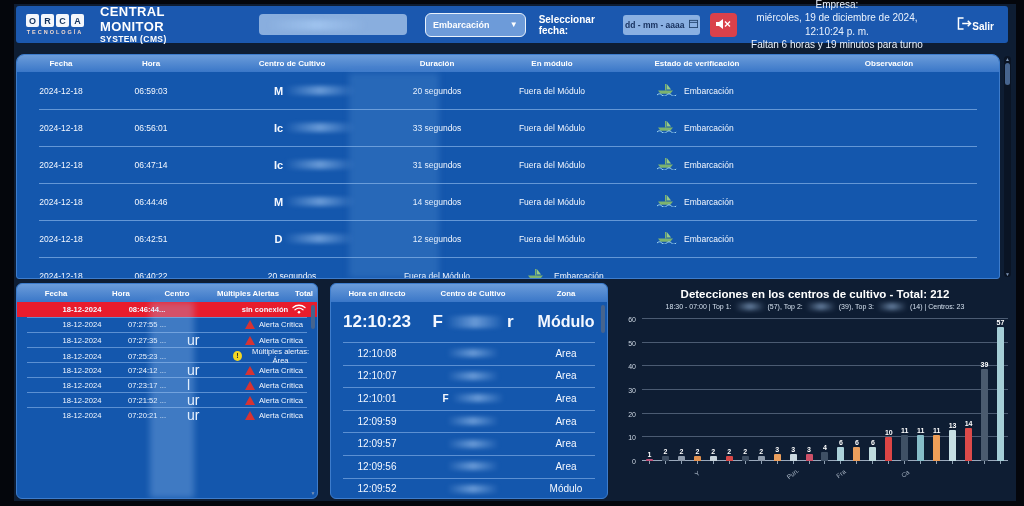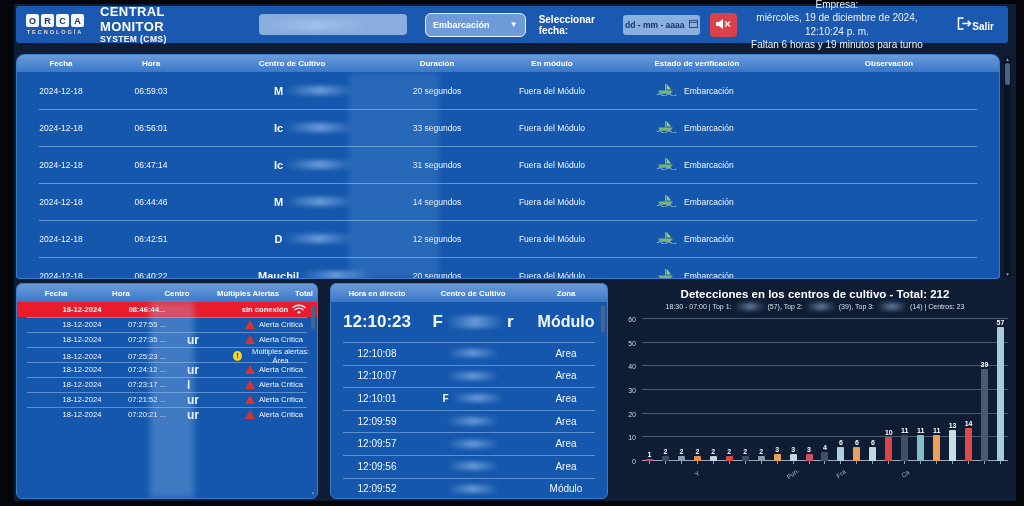--- a/index.html
+++ b/index.html
@@ -52,21 +52,21 @@
   .varrow{position:absolute;left:0;right:0;text-align:center;color:#7d94b5;font-size:5px;line-height:6px;}
   
   .alertpanel{left:2px;top:279px;width:302px;height:216px;}
   .agrid{display:grid;grid-template-columns:78px 52px 60px 82px 30px;}
   .ahead{height:18px;align-items:center;font-size:7.8px;text-align:center;}
   .arow{height:15px;align-items:center;position:relative;font-size:7.6px;text-align:center;padding-left:26px;}
   .arow + .arow::before{content:"";position:absolute;left:10px;right:10px;top:0;height:1px;background:rgba(180,215,255,.45);}
   .arow.hl{background:#e81c2c;font-weight:700;}
   .arow.hl::before{display:none;}
   .ac.tipo{display:flex;align-items:center;justify-content:center;gap:4px;}
-  .cletter2{font-weight:700;font-size:12px;text-align:left;padding-left:14px;}
+  .cletter2{font-weight:400;font-size:14px;text-align:left;padding-left:14px;}
   .tri{width:0;height:0;border-left:5px solid transparent;border-right:5px solid transparent;
     border-bottom:9px solid #d63333;display:inline-block;}
   .ycirc{width:10px;height:10px;border-radius:50%;background:#f5d723;color:#333;font-size:7.5px;
     font-weight:800;line-height:10px;text-align:center;display:inline-block;}
   .alert-smear{position:absolute;left:133px;top:18px;width:44px;bottom:0;
     background:rgba(165,205,248,.30);filter:blur(3px);pointer-events:none;}
   
   .livepanel{left:316px;top:279px;width:278px;height:216px;}
   .lgrid{display:grid;grid-template-columns:92px 100px 86px;}
   .lhead{height:18px;align-items:center;font-size:7.8px;text-align:center;}
@@ -260,24 +260,20 @@
                 <path d="M11.8 1l4.3 5.5h-4.3z" fill="#98cc86"></path>
                 <path d="M2 12c1.6-1.6 3.2-1.6 4.8 0s3.2 1.6 4.8 0 3.2-1.6 4.8 0 3.2 1.6 4.8 0" stroke="#9fd4ef" stroke-width="1" fill="none"></path>
               </svg></span>
             <span class="elab">Embarcación</span>
           </div>
           <div class="mc"></div>
         </div>
         <div class="mrow mgrid">
           <div class="mc">2024-12-18</div>
           <div class="mc">06:40:22</div>
-          <div class="mc centro">
-            <b class="cletter">Mauchil</b>
-            <span class="smear sm-main"></span>
-          </div>
           <div class="mc">20 segundos</div>
           <div class="mc">Fuera del Módulo</div>
           <div class="mc estado">
             <span class="boat"><svg width="22" height="13" viewBox="0 0 22 13">
                 <path d="M3 7.5h15l-2.7 3.2H5.5z" fill="#7db36f"></path>
                 <rect x="10" y="1" width="1.4" height="6.5" fill="#7db36f"></rect>
                 <path d="M11.8 1l4.3 5.5h-4.3z" fill="#98cc86"></path>
                 <path d="M2 12c1.6-1.6 3.2-1.6 4.8 0s3.2 1.6 4.8 0 3.2-1.6 4.8 0 3.2 1.6 4.8 0" stroke="#9fd4ef" stroke-width="1" fill="none"></path>
               </svg></span>
             <span class="elab">Embarcación</span>

